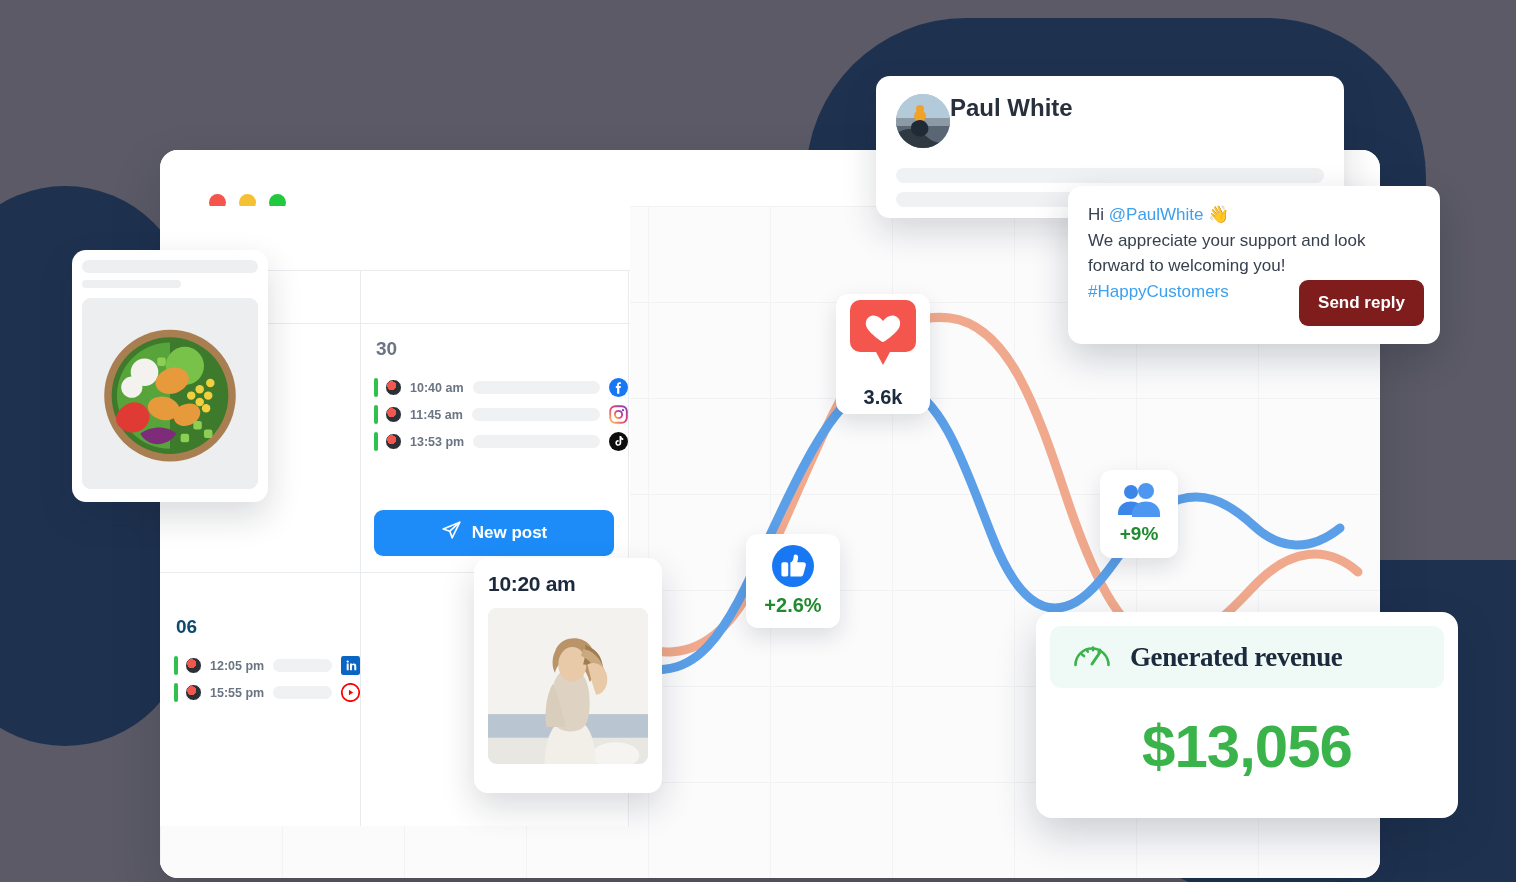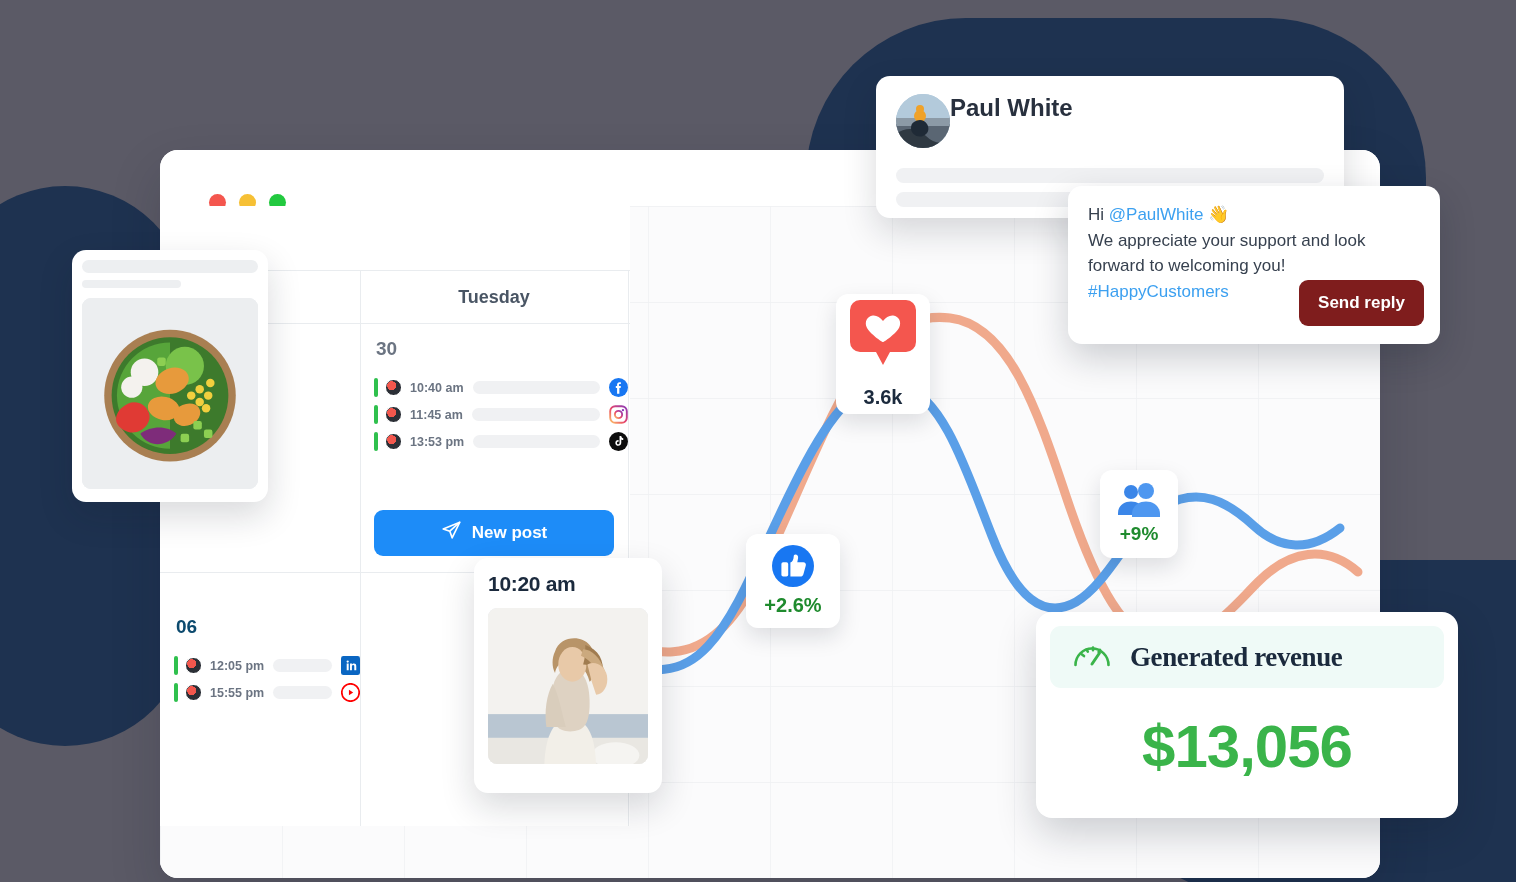--- a/index.html
+++ b/index.html
@@ -224,21 +224,20 @@
                  C 1040 280 1068 296 1094 320 C 1120 344 1150 346 1180 322"></path>
       </svg>
     </div>
 
     <div id="calendar-panel">
       <div id="cal-head-row"></div>
       <div class="cal-col-div" id="cal-div-1"></div>
       <div class="cal-col-div" id="cal-div-2"></div>
       <div id="cal-row-div"></div>
 
-      <div id="cal-day-label">Tuesday</div>
 
       <div id="cal-cell-tue">
         <div id="cal-daynum-30">30</div>
         <div class="post-list">
 
           <div class="post-row">
             <span class="post-bar"></span>
             <span class="post-avatar"></span>
             <span class="post-time">10:40 am</span>
             <span class="post-skel"></span>

